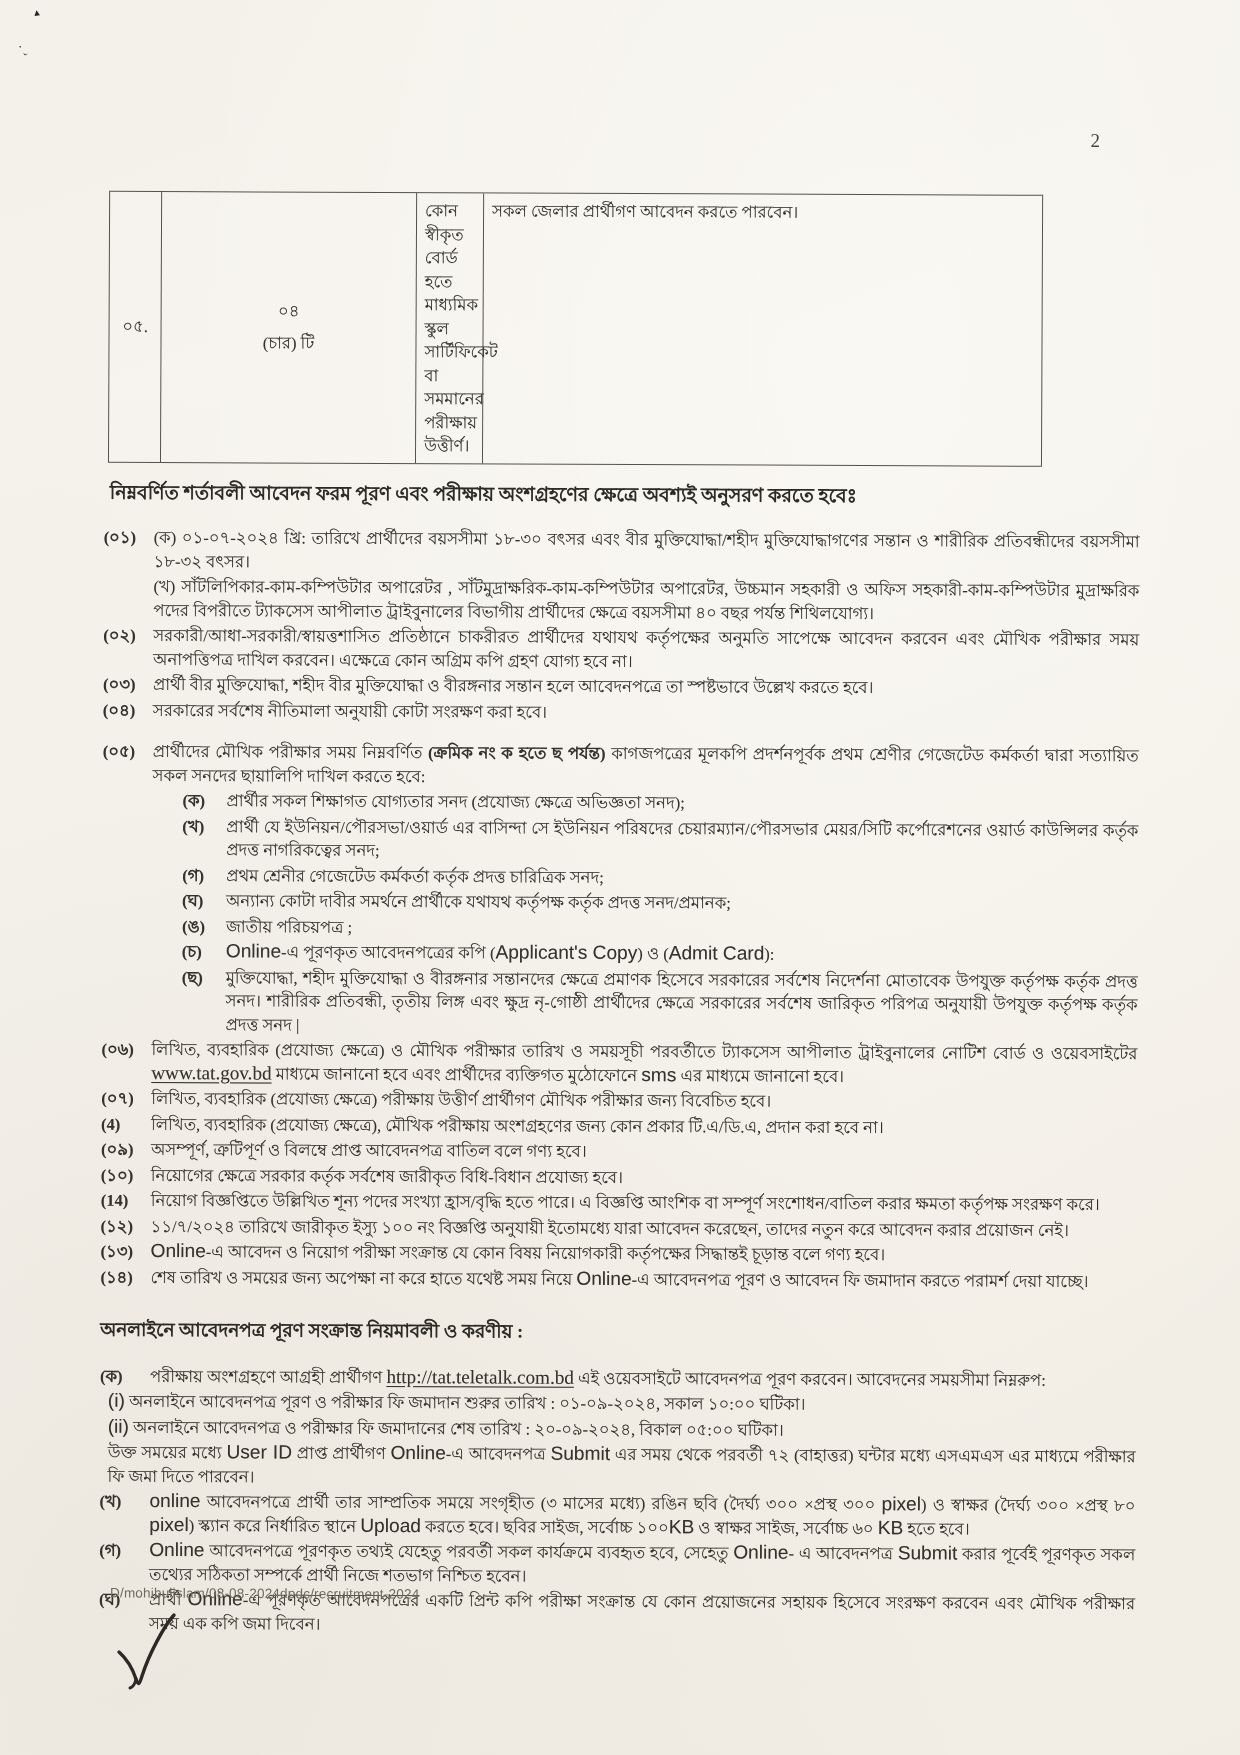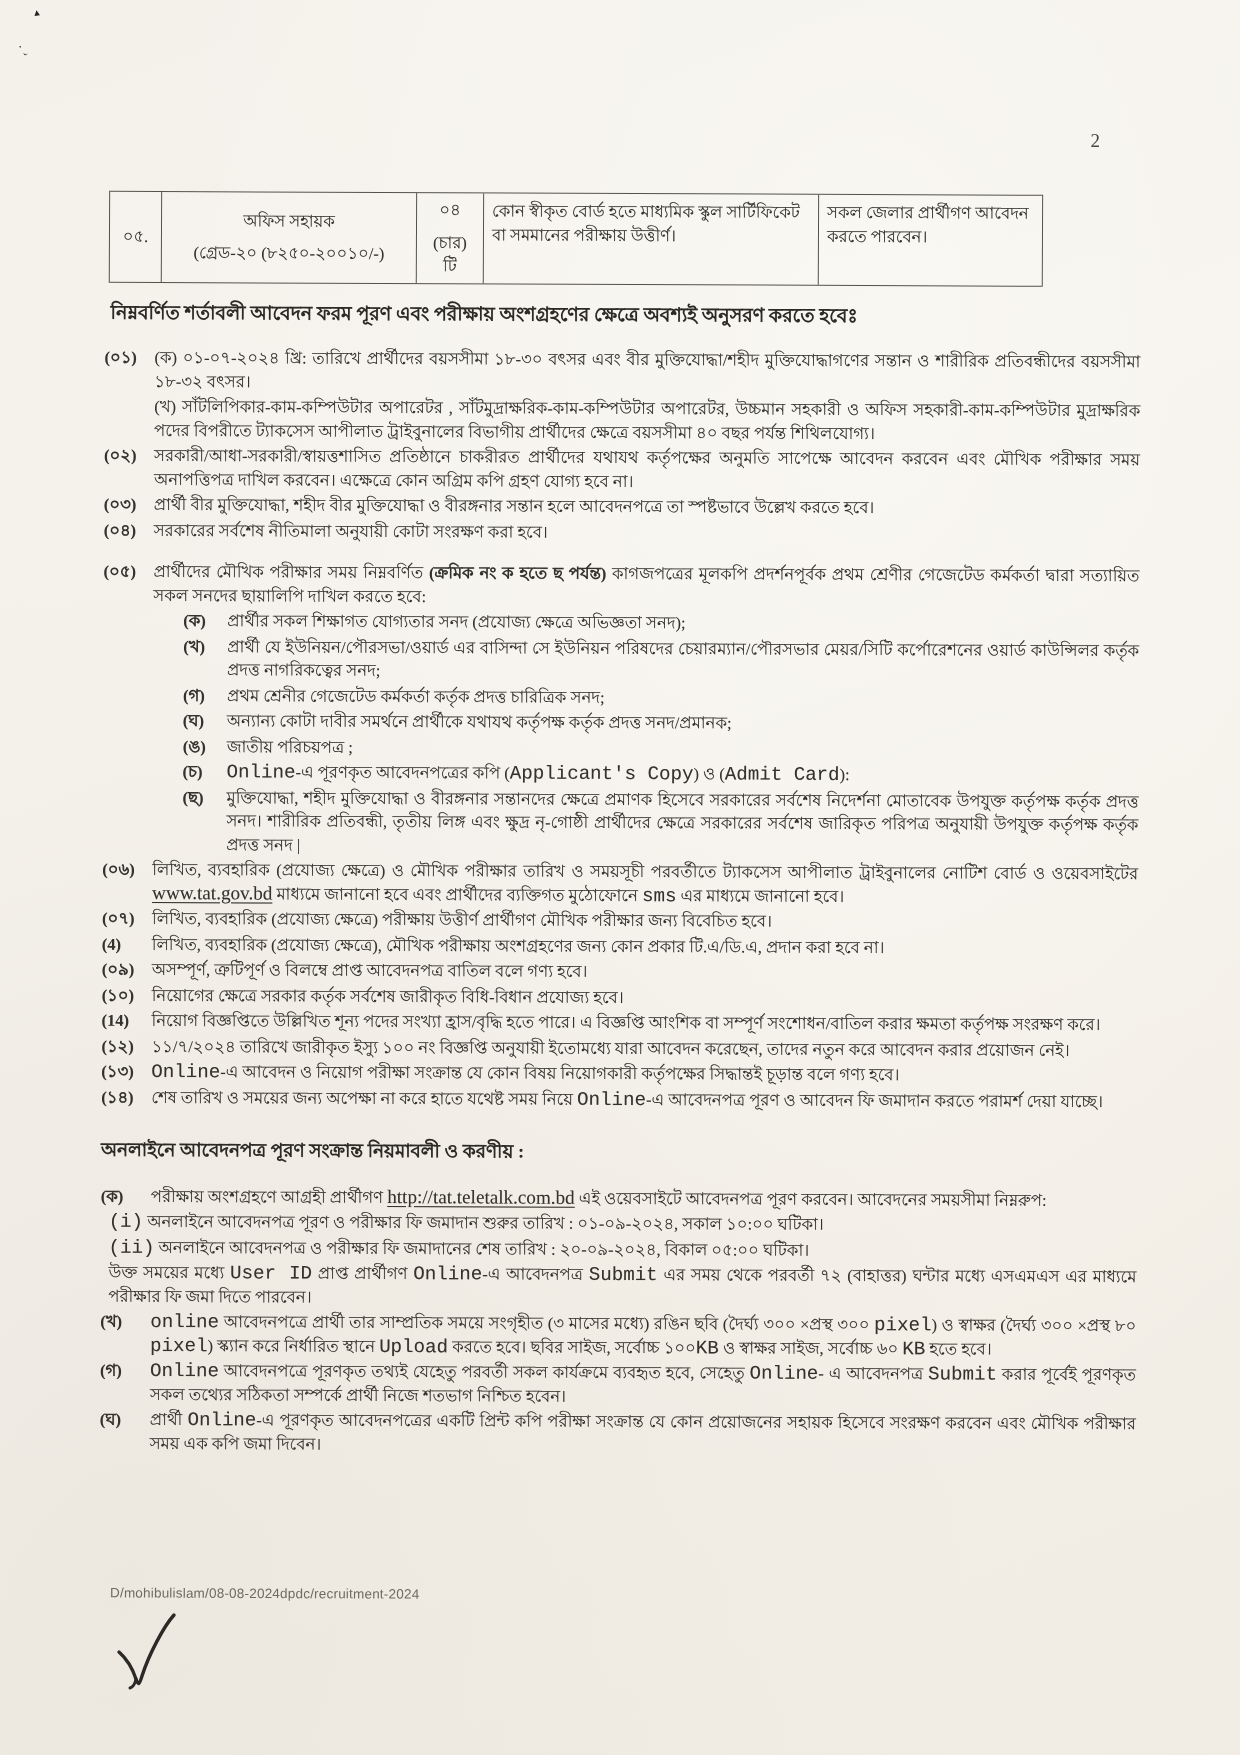--- a/index.html
+++ b/index.html
@@ -40,21 +40,21 @@
   .section-heading{font-weight:700;font-size:18.5px;margin:30px 0 0 0;color:#2c2a25;}
   
   .entry-list{margin-top:22px;}
   .entry{display:flex;margin:2px 0;}
   .entry.gap{margin-top:18px;}
   .entry-label{flex:0 0 50px;white-space:nowrap;font-weight:bold;}
   .entry-body{flex:1;text-align:justify;}
   .entry.indent-1{margin-left:80px;}
   .entry.indent-1 .entry-label{flex:0 0 44px;}
   .entry.indent-2{margin-left:8px;}
-  .lat{font-family:Liberation Mono, monospace;font-size:1.16em;line-height:1;}
+  .lat{font-family:Liberation Sans, sans-serif;font-size:1.16em;line-height:1;}
   .latu{font-family:"Liberation Serif","DejaVu Serif",serif;font-size:1.16em;line-height:1;
         text-decoration:underline;text-underline-offset:3px;color:#34322d;margin-top:32px;}
   .b{font-weight:700;}
   
   .footer-ref{
     position:absolute;top:1586px;left:110px;
     font-family:"Liberation Sans","DejaVu Sans",sans-serif;
     font-size:13.5px;color:#6e6b62;letter-spacing:0.2px;transform:rotate(0.25deg);
   }
   .checkmark{position:absolute;top:1610px;left:112px;}
@@ -69,24 +69,20 @@
   <span class="ink-mark-2">·ˬ</span>
 
   <div class="page-number">2</div>
 
   <div class="content">
     <div class="spacer-top"></div>
 
     <div class="vtable">
       <div class="cell center">
         <div>০৫.</div>
-      </div>
-      <div class="cell center">
-        <div>অফিস সহায়ক</div>
-        <div>(গ্রেড-২০ (৮২৫০-২০০১০/-)</div>
       </div>
       <div class="cell center">
         <div>০৪</div>
         <div>(চার) টি</div>
       </div>
       <div class="cell top">কোন স্বীকৃত বোর্ড হতে মাধ্যমিক স্কুল সার্টিফিকেট বা সমমানের পরীক্ষায় উত্তীর্ণ।</div>
       <div class="cell top">সকল জেলার প্রার্থীগণ আবেদন করতে পারবেন।</div>
     </div>
 
     <div class="main-heading">নিম্নবর্ণিত শর্তাবলী আবেদন ফরম পূরণ এবং পরীক্ষায় অংশগ্রহণের ক্ষেত্রে অবশ্যই অনুসরণ করতে হবেঃ</div>

